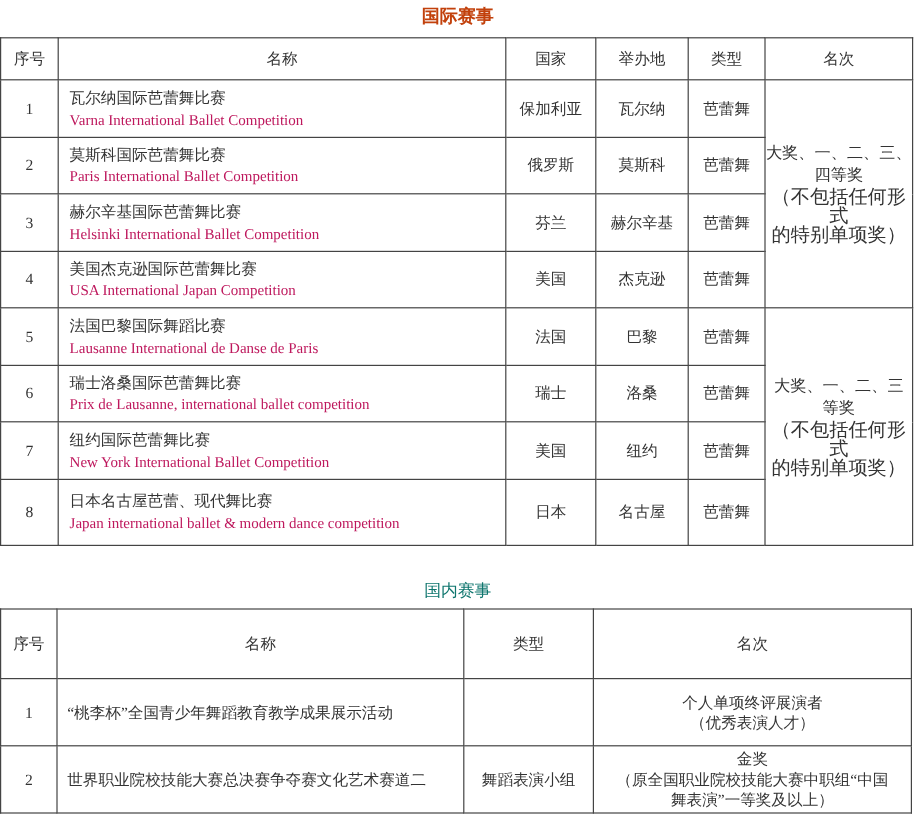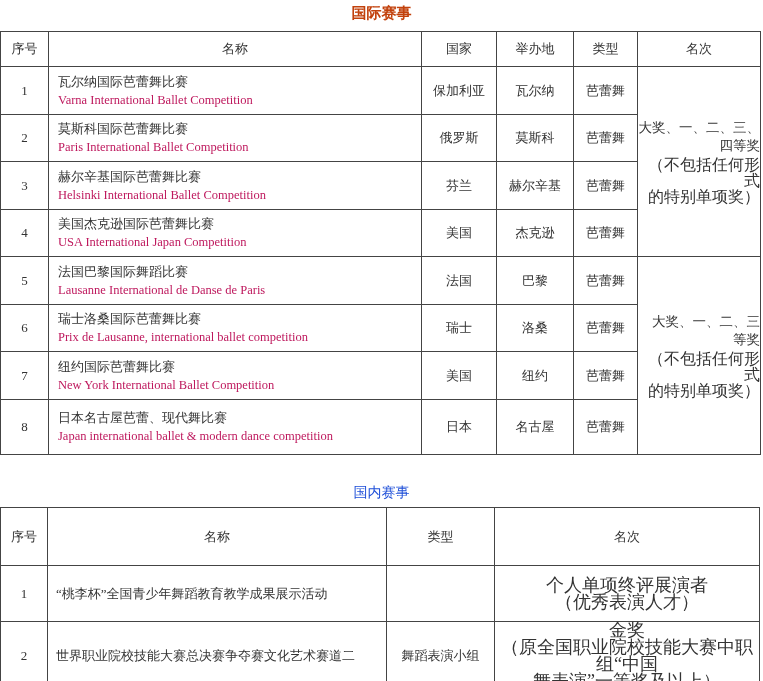--- a/index.html
+++ b/index.html
@@ -1,32 +1,32 @@
 <!DOCTYPE html>
 <html><head>
 <meta charset="utf-8">
 <style>
   html, body { margin:0; padding:0; background:#ffffff; }
   body { width:763px; height:681px; position:relative; overflow:hidden;
          font-family: "Liberation Serif", "DejaVu Serif", serif; color:#222; }
   .title1 { position:absolute; left:0; top:4px; width:763px; text-align:center;
             font-size:15px; font-weight:bold; color:#c2410c; }
   .title2 { position:absolute; left:0; top:484px; width:763px; text-align:center;
-            font-size:14px; color:#1d4ed8; }
+            font-size:14px; color:#0f766e; }
   table { border-collapse:collapse; position:absolute; table-layout:fixed; }
   td, th { border:1px solid #444; font-weight:normal; font-size:13px; color:#333; padding:0;font-family:Liberation Serif, serif; }
   .t1 { left:0; top:31px; width:760px; }
   .t2 { left:0; top:507px; width:759px; }
   .c { text-align:center; vertical-align:middle; }
   .name { text-align:left; padding-left:9px; line-height:18px; vertical-align:middle;margin-top:17px; }
   .name .cn { display:block; }
   .name .en { display:block; font-size:12.5px; color:#be185d; }
-  .rank { text-align:right; font-size:13.5px; line-height:18px; }
+  .rank { text-align:center; font-size:13.5px; line-height:18px; }
   .rank .sub { display:block; font-size:16px; line-height:16px; margin-top:2px; }
-  .dom-rank { text-align:center; line-height:17px; font-size:18px; }
+  .dom-rank { text-align:center; line-height:17px; font-size:13px; }
 </style>
 </head>
 <body>
 
 <div class="title1">国际赛事</div>
 
 <table class="t1">
   <colgroup>
     <col style="width:48px">
       <col style="width:373px">

